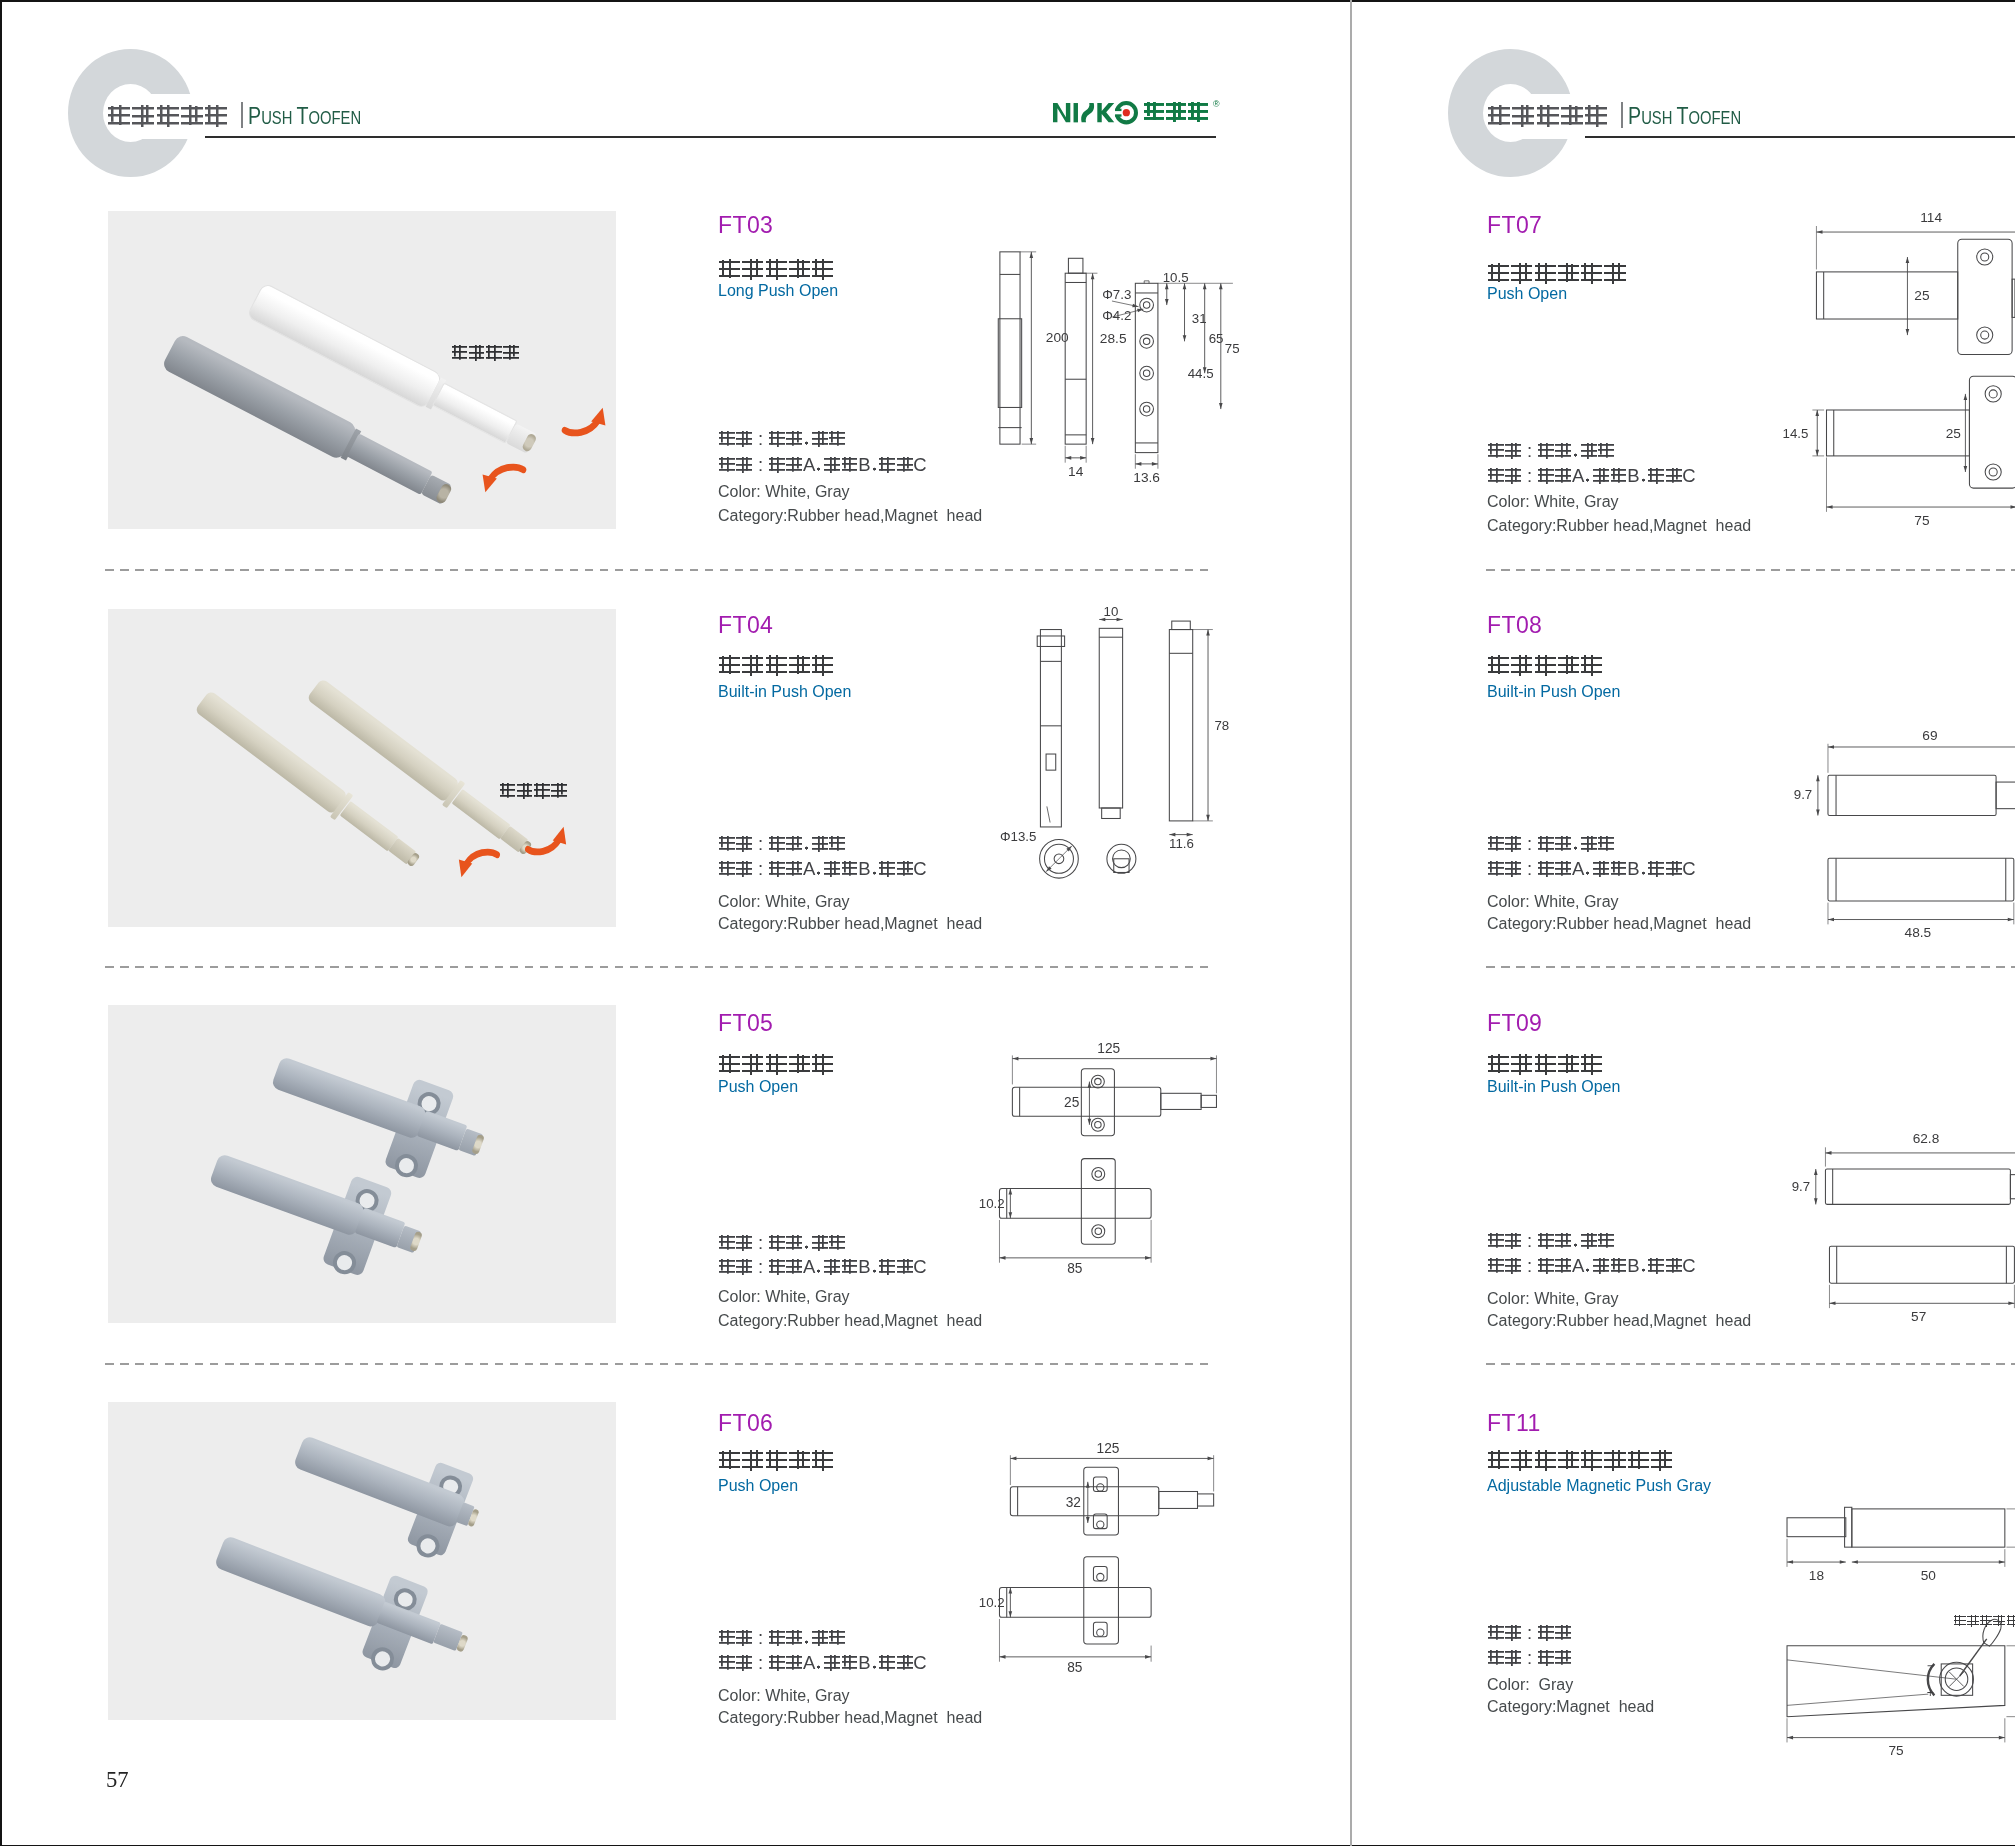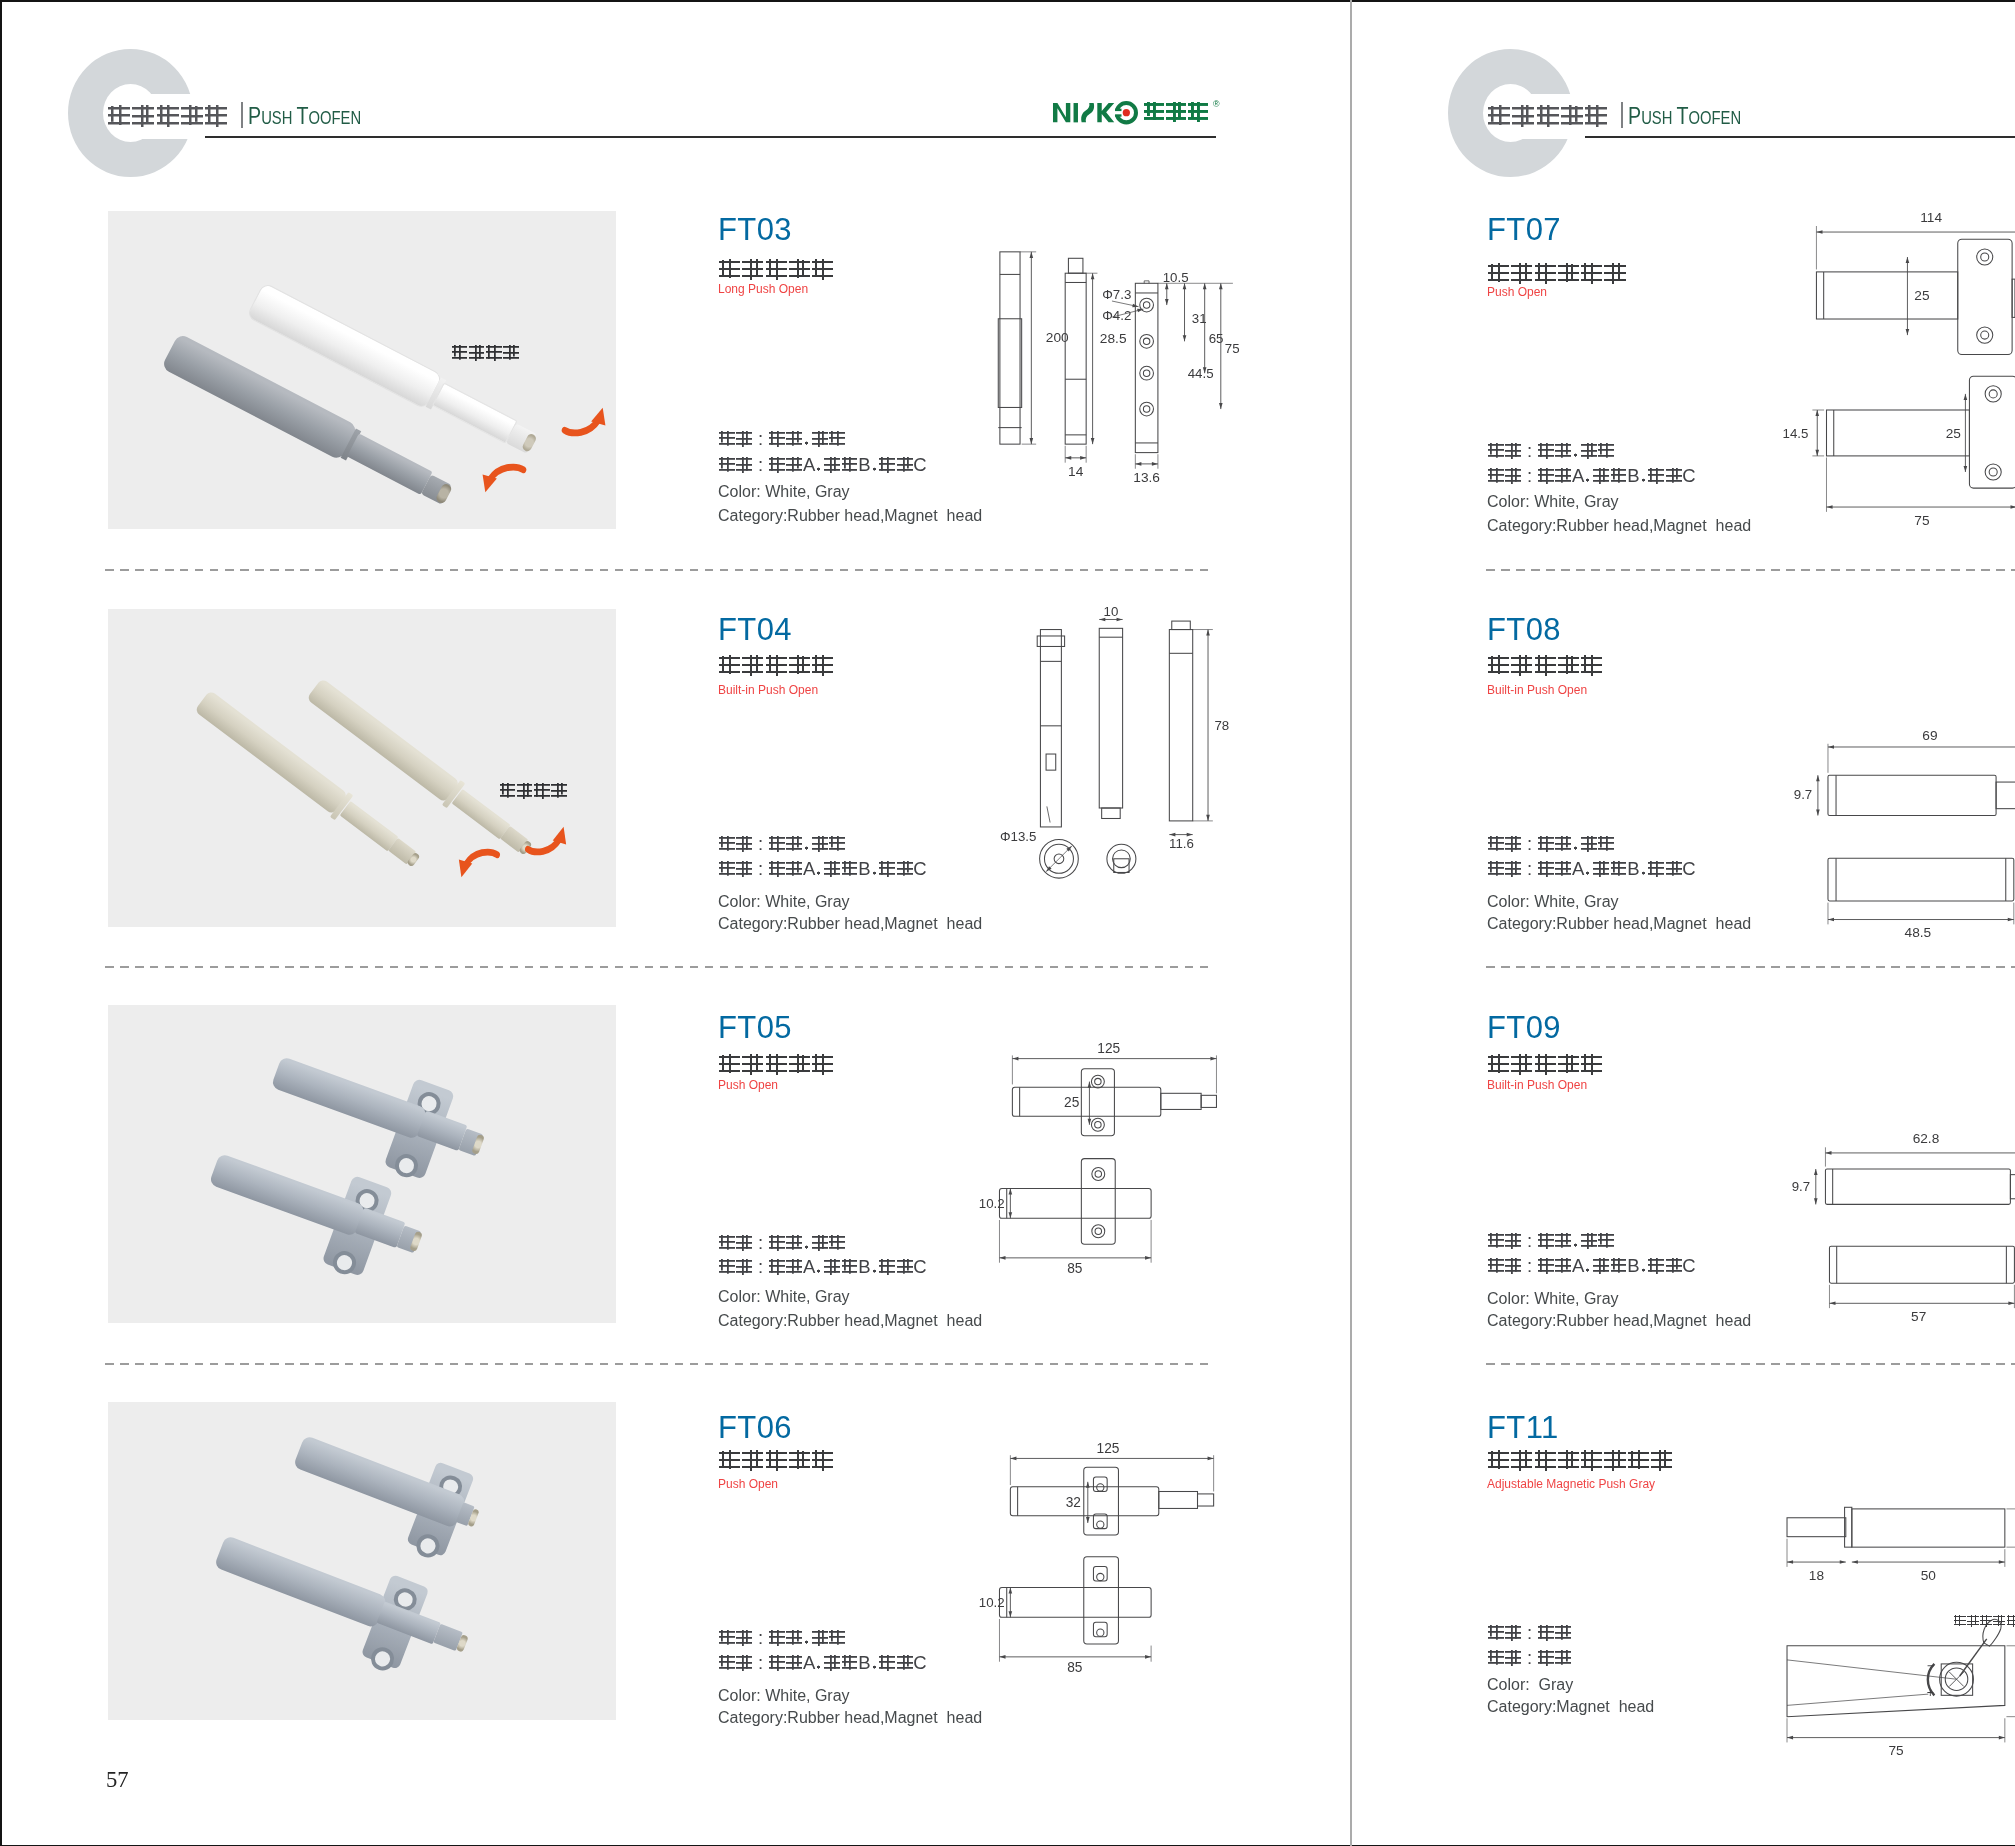--- a/index.html
+++ b/index.html
@@ -9,23 +9,23 @@
 background-position:55% 0,16% 8%,0 8%,0 46%,0 86%;
 background-size:.1em 100%,.1em 86%,100% .1em,100% .1em,100% .1em;
 background-repeat:no-repeat}
 .cjb .cj{background-size:.13em 100%,.13em 86%,100% .13em,100% .13em,100% .13em}
 .cj:nth-of-type(2n){background-position:42% 0,72% 8%,0 8%,0 50%,0 86%}
 .cj:nth-of-type(3n+1){background-size:.1em 92%,.1em 72%,100% .1em,100% .1em,100% .1em}
 .cjb .cj:nth-of-type(3n+1){background-size:.13em 92%,.13em 72%,100% .13em,100% .13em,100% .13em}
 .dun{display:inline-block;width:.44em;height:.8em;background:radial-gradient(circle at 45% 86%,currentColor 0 .08em,transparent .09em)}
 .box{background:#ededed}
 .dash{height:1.6px;background:repeating-linear-gradient(90deg,#9c9c9c 0 8.5px,transparent 8.5px 15px)}
-.code{font-size:31px;color:#0369a1;letter-spacing:0.4px}
+.code{font-size:23px;color:#a21caf;letter-spacing:0.4px}
 .cname{font-size:24px;color:#3a3b3d}
-.ename{font-size:12px;color:#ef4444}
+.ename{font-size:16px;color:#0369a1}
 .scn{font-size:18px;color:#414246}
 .scn .lat{font-size:18.5px}
 .sen{font-size:16px;color:#464a4c}
 svg.a{overflow:visible}
 </style></head><body>
 <div class="a" style="left:0;top:0;width:2703px;height:1847px;border:2px solid #141414"></div>
 <div class="a" style="left:1350px;top:0;width:2px;height:1847px;background:#ababab"></div>
 <div class="a" style="left:68px;top:49px;width:125px;height:128px;border:35px solid #d3d7da;border-radius:50%"></div>
 <div class="a" style="left:130px;top:94px;width:66px;height:45px;background:#fff"></div>
 <div class="a" style="left:107px;top:102px;font-size:25px;color:#55565a"><i class="cj"></i><i class="cj"></i><i class="cj"></i><i class="cj"></i><i class="cj"></i></div>

